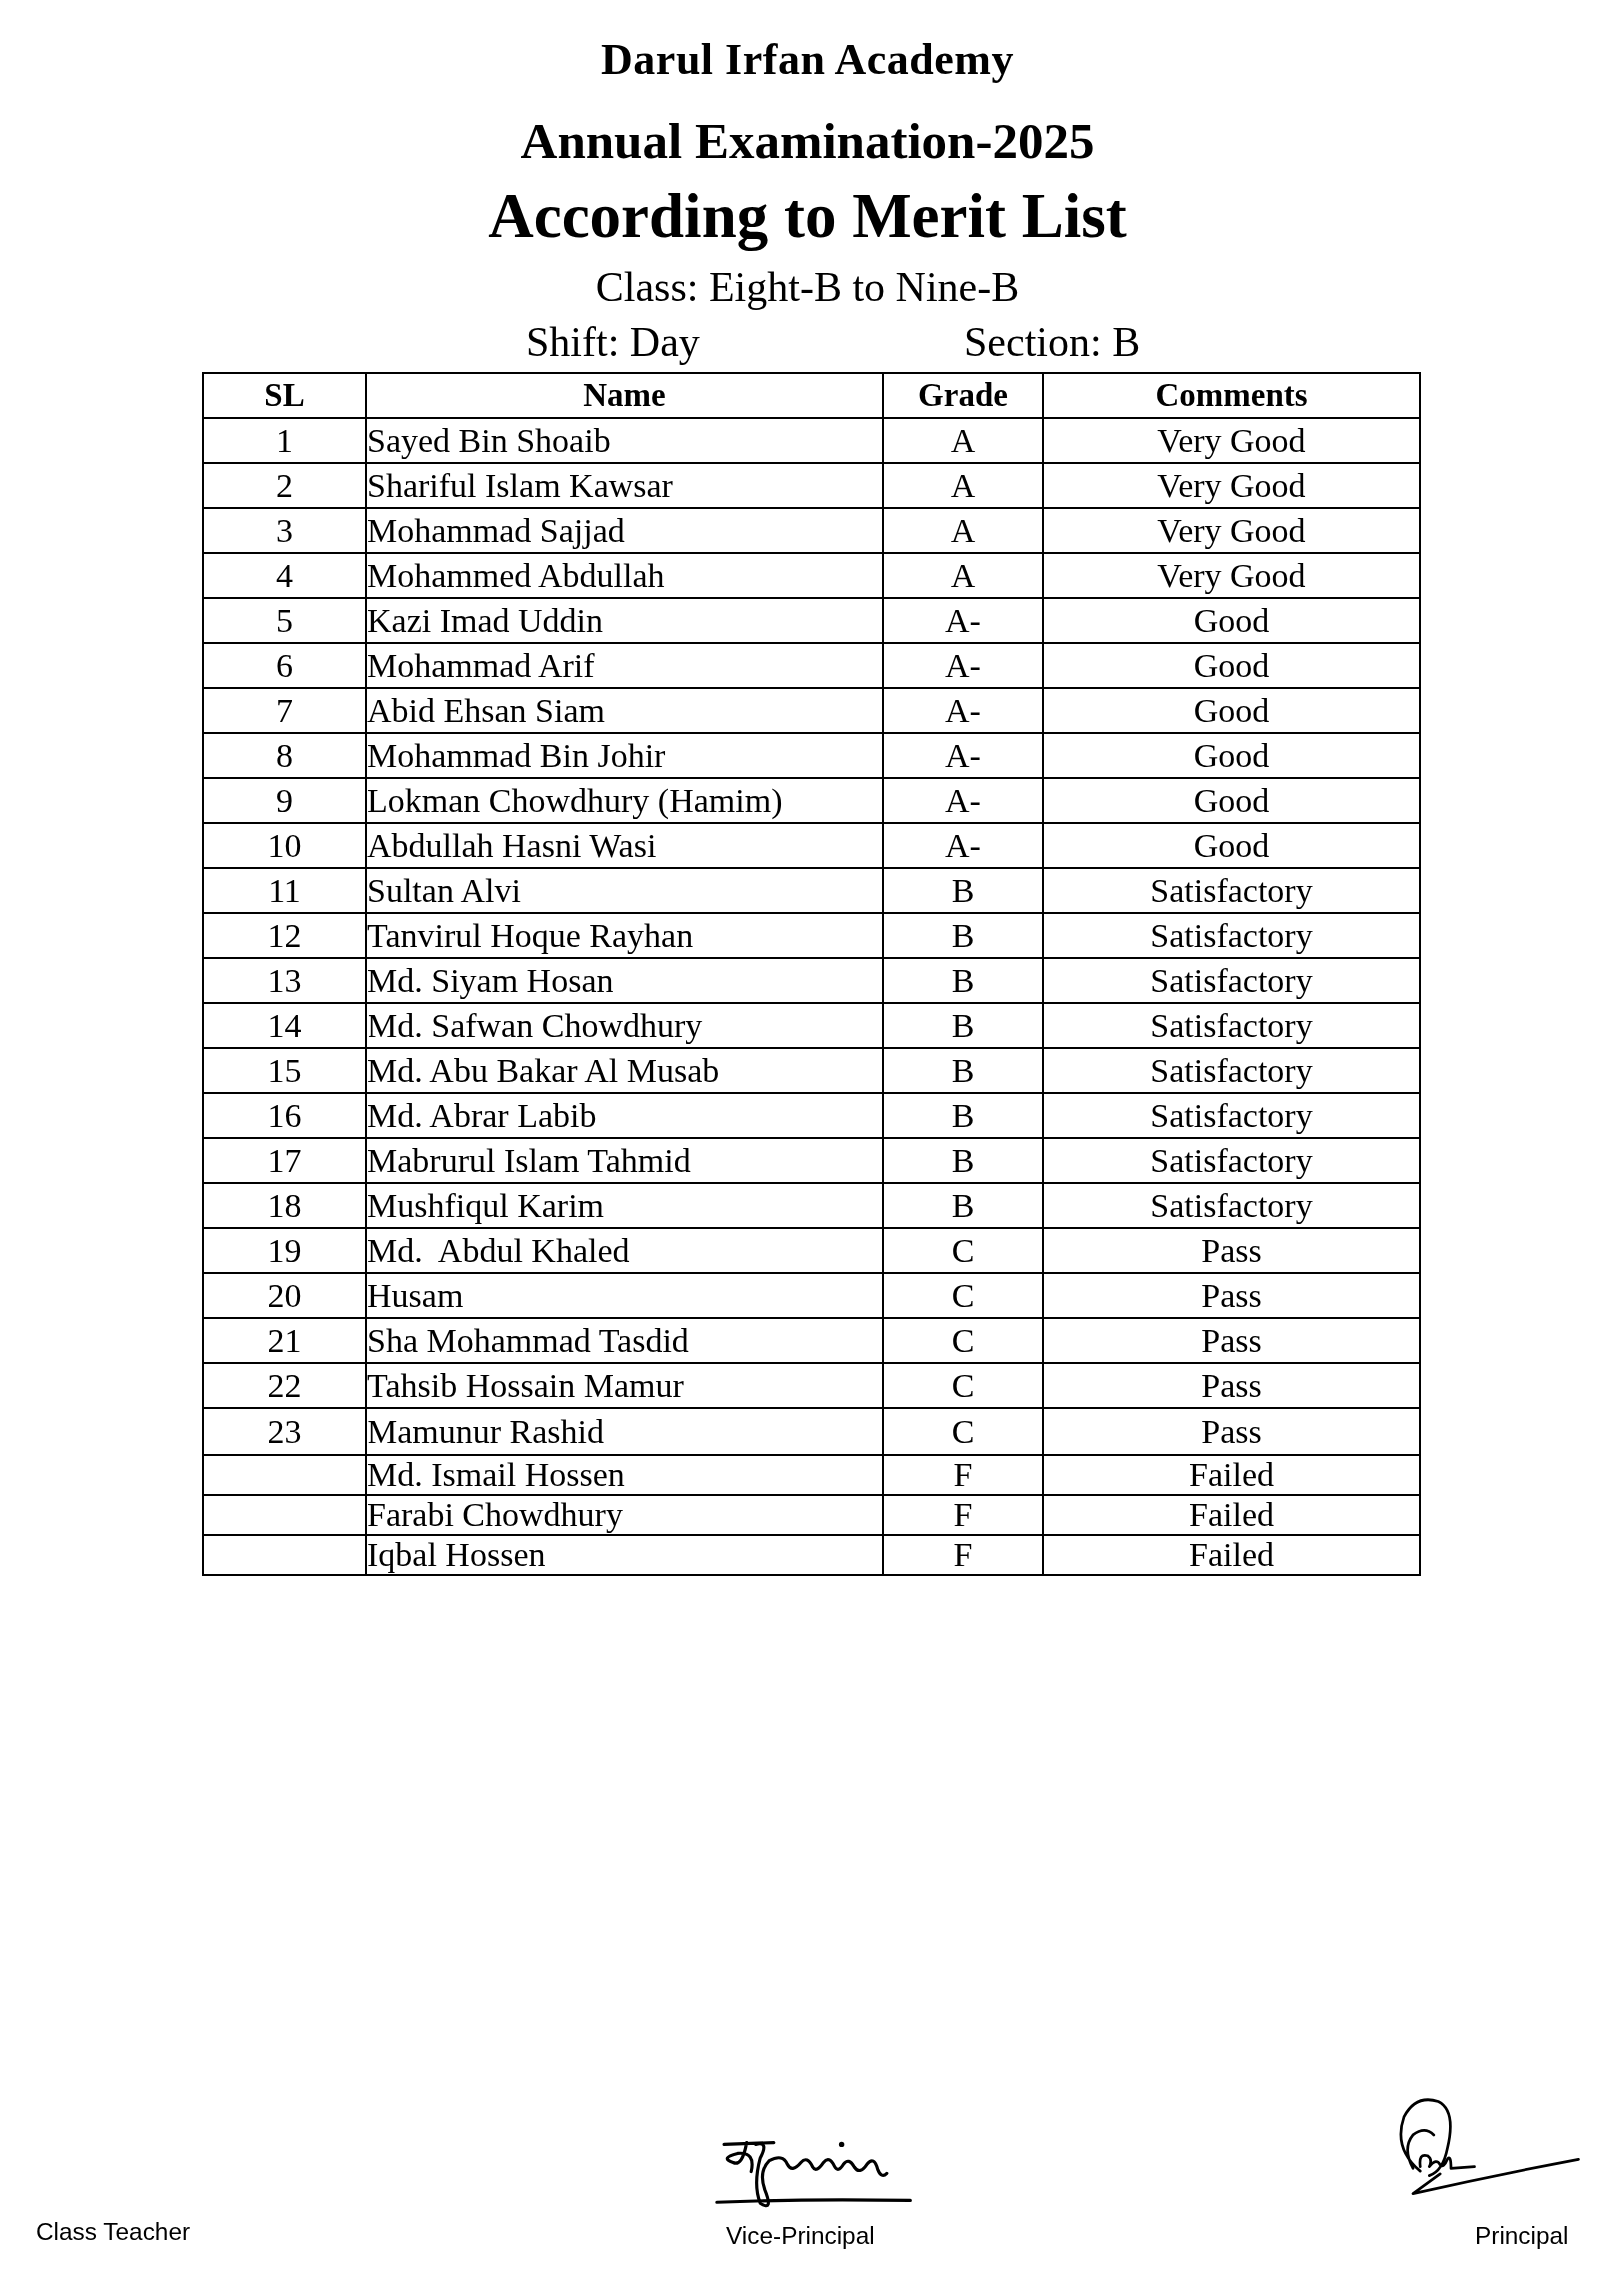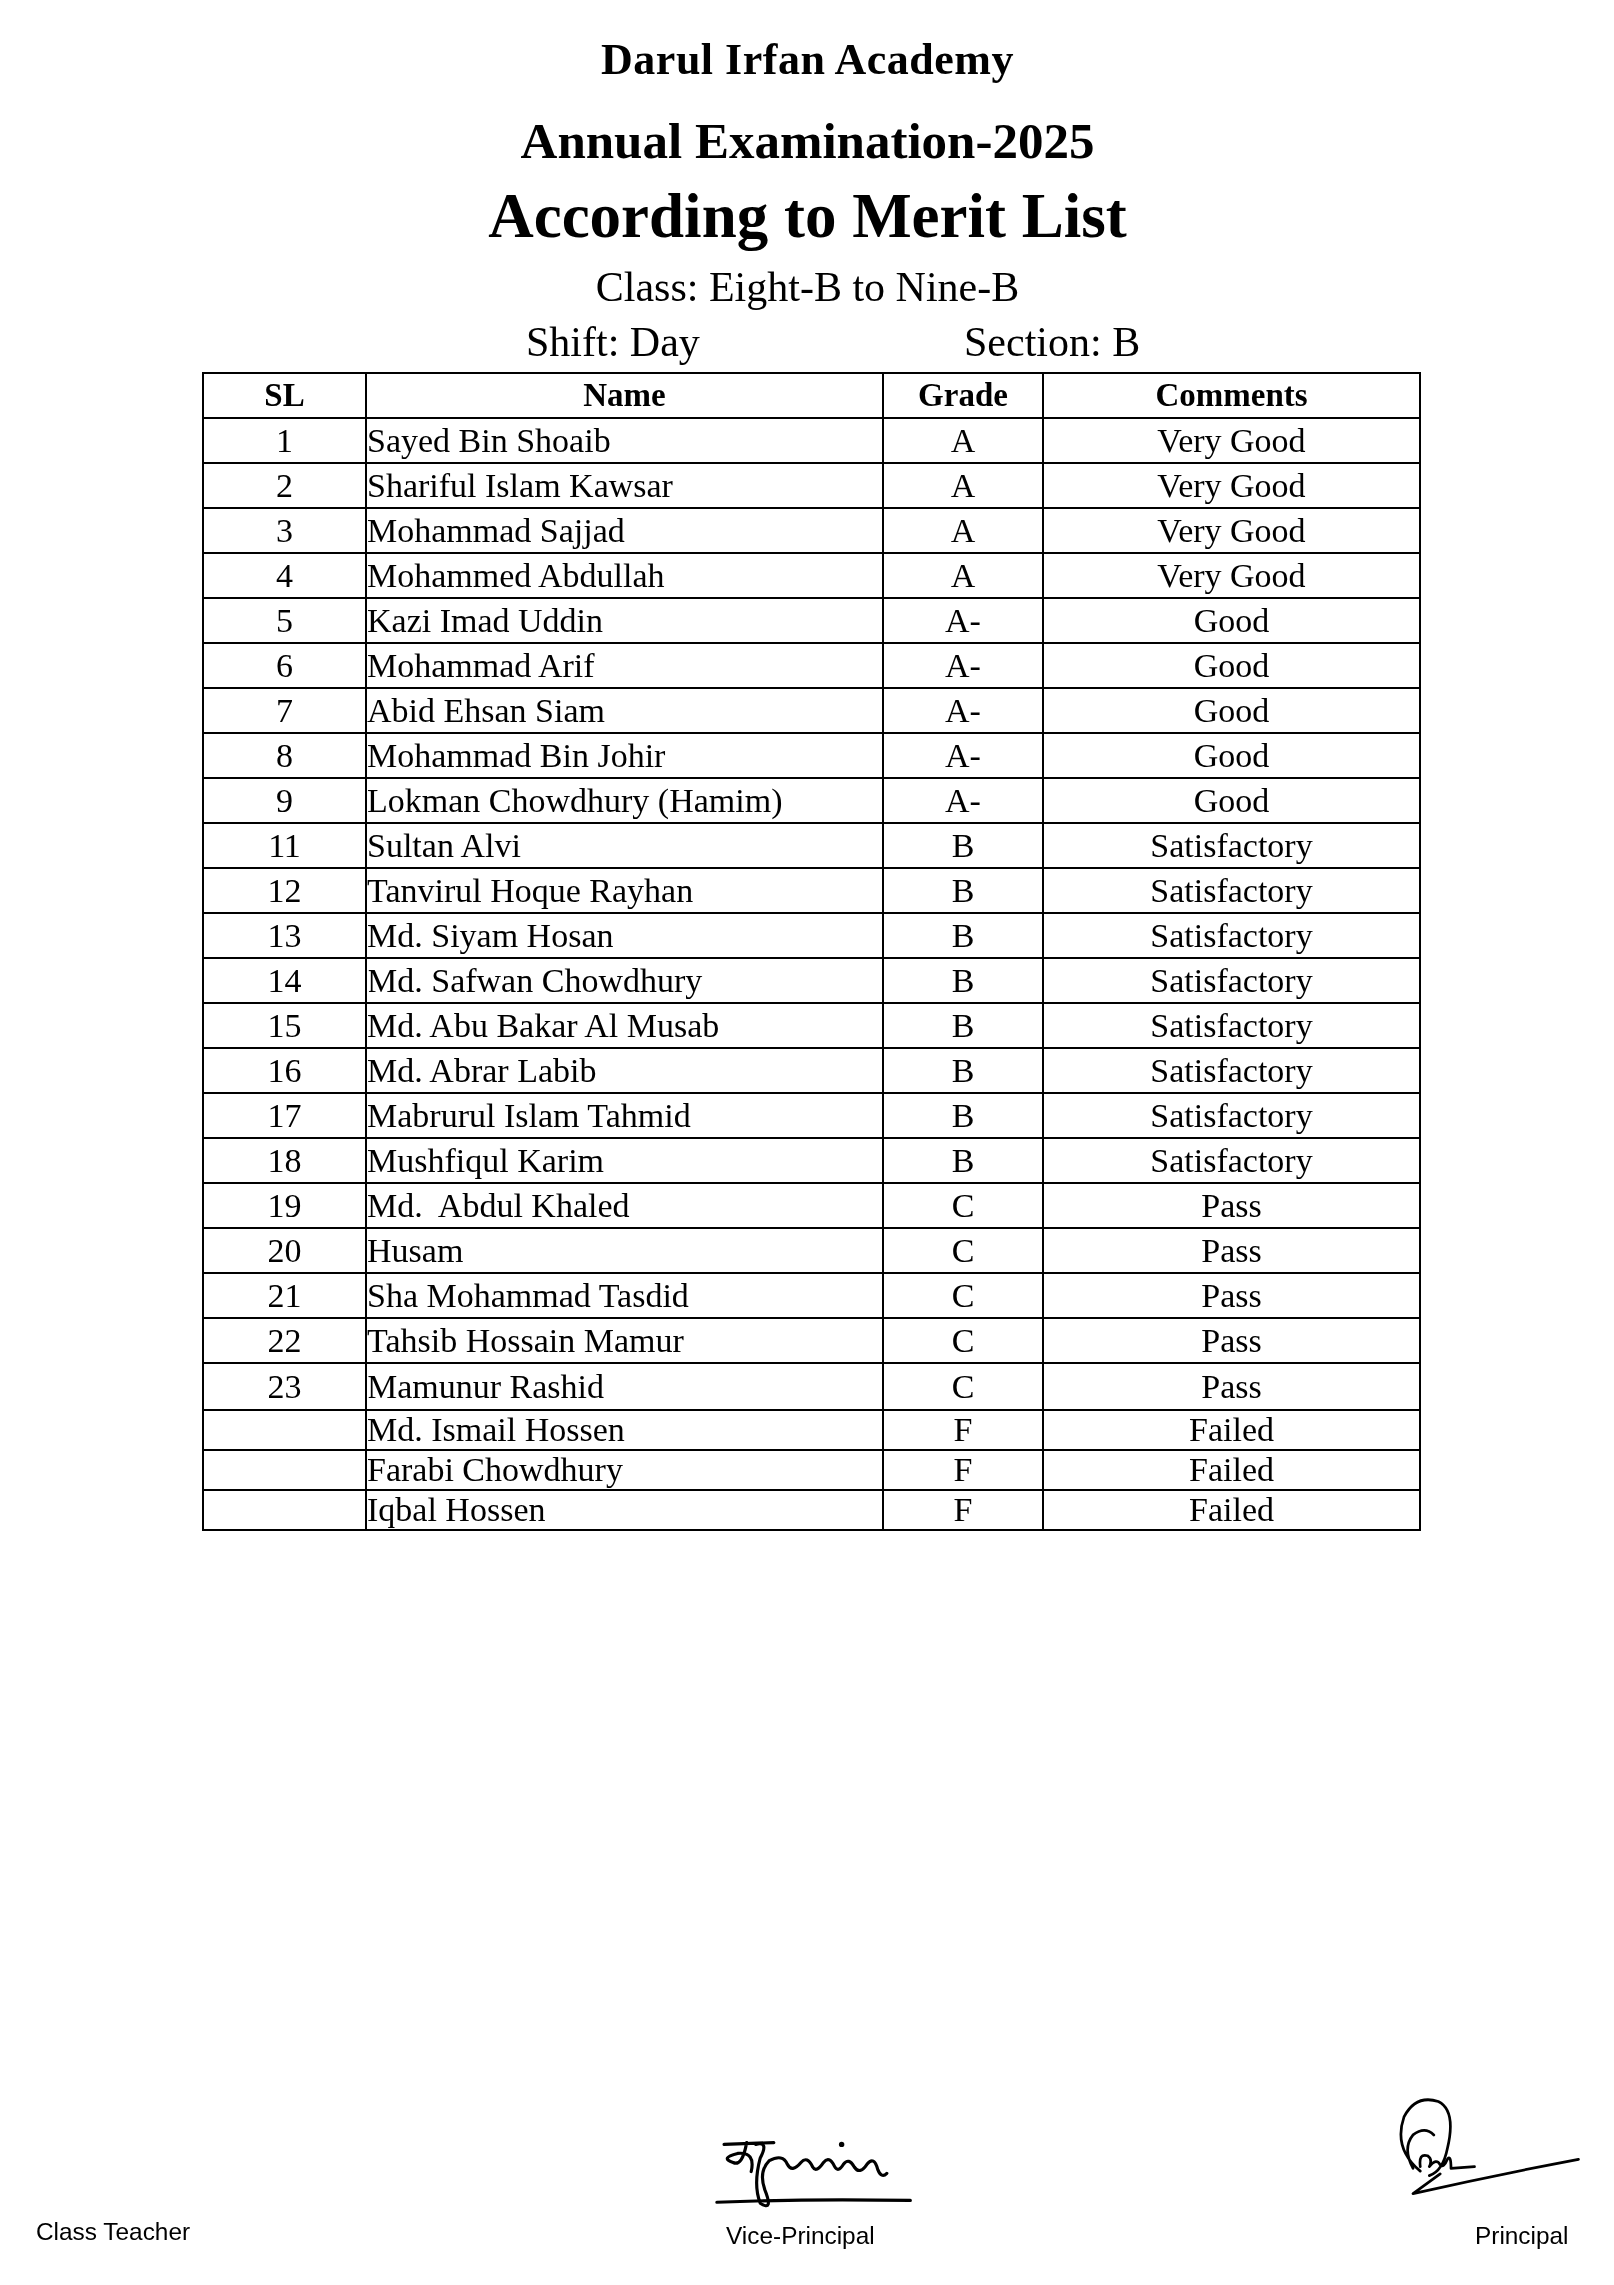--- a/index.html
+++ b/index.html
@@ -118,20 +118,26 @@
         <td class="c-grade">A-</td>
         <td class="c-comment">Good</td>
       </tr>
       <tr>
         <td class="c-sl">9</td>
         <td class="c-name" style="white-space: pre;">Lokman Chowdhury (Hamim)</td>
         <td class="c-grade">A-</td>
         <td class="c-comment">Good</td>
       </tr>
       <tr>
+        <td class="c-sl">10</td>
+        <td class="c-name" style="white-space: pre;">Abdullah Hasni Wasi</td>
+        <td class="c-grade">A-</td>
+        <td class="c-comment">Good</td>
+      </tr>
+      <tr>
         <td class="c-sl">11</td>
         <td class="c-name" style="white-space: pre;">Sultan Alvi</td>
         <td class="c-grade">B</td>
         <td class="c-comment">Satisfactory</td>
       </tr>
       <tr>
         <td class="c-sl">12</td>
         <td class="c-name" style="white-space: pre;">Tanvirul Hoque Rayhan</td>
         <td class="c-grade">B</td>
         <td class="c-comment">Satisfactory</td>

